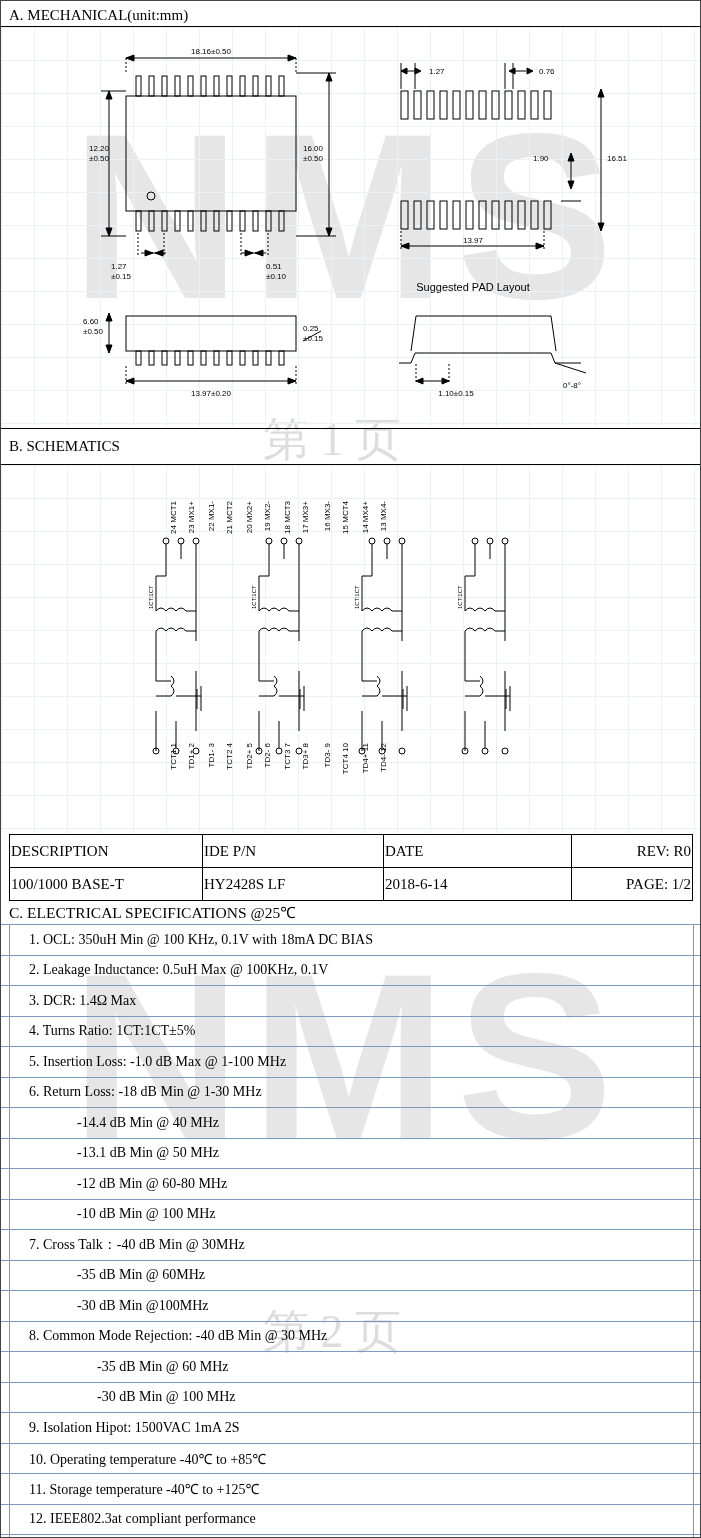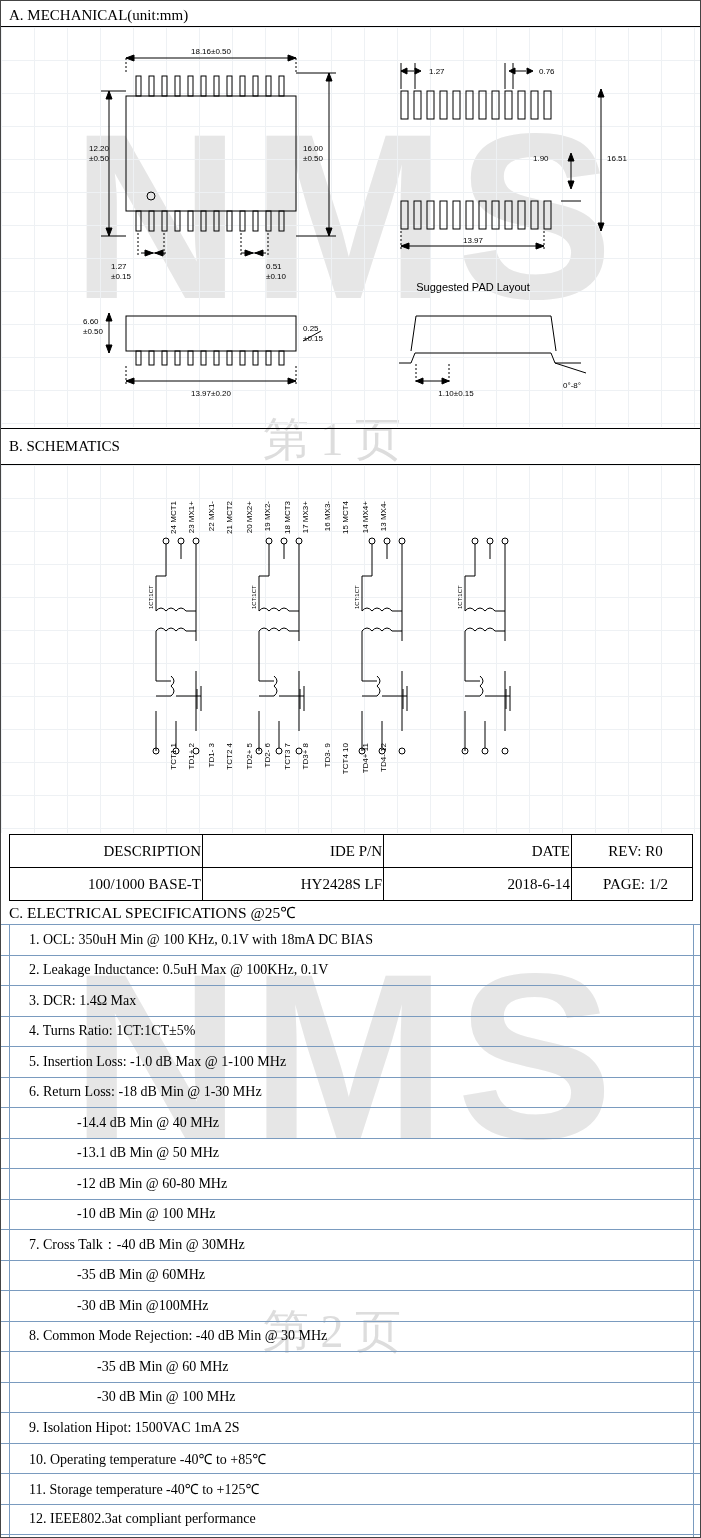--- a/index.html
+++ b/index.html
@@ -16,22 +16,22 @@
   
   .gridzone{position:absolute;left:0;z-index:0;
      background-image:linear-gradient(to right,#eef1f4 1px,transparent 1px),linear-gradient(to bottom,#eef1f4 1px,transparent 1px);
      background-size:33px 33px;}
 
   .sec{position:absolute;z-index:3;font-size:15px;font-family:"Liberation Serif",serif;}
   .hr{position:absolute;left:0;width:701px;height:1px;background:#000;z-index:4;}
 
   
   .idtable{position:absolute;left:8px;top:833px;width:684px;border-collapse:collapse;z-index:4;background:transparent;}
-  .idtable td{border:1px solid #000;height:30px;font-size:15px;text-align:right;font-family:"Liberation Serif",serif;}
-  .idtable td.left{text-align:center;padding-left:8px;margin-top:8px;}
+  .idtable td{border:1px solid #000;height:30px;font-size:15px;text-align:left;font-family:"Liberation Serif",serif;}
+  .idtable td.left{text-align:right;padding-left:8px;margin-top:8px;}
 
   
   .speclist{position:absolute;left:0;top:924px;width:701px;z-index:4;}
   .specrow{height:30.5px;border-bottom:1px solid #7a9bbf;box-sizing:border-box;display:flex;align-items:center;}
   .specrow span{padding-left:28px;font-size:14px;font-family:"Liberation Serif",serif;}
   .specrow.ind span{padding-left:76px;}
   .specrow.ind2 span{padding-left:96px;}
   .vline{position:absolute;top:924px;width:1px;height:614px;background:#7a9bbf;z-index:5;}
 
   svg{display:block;}

